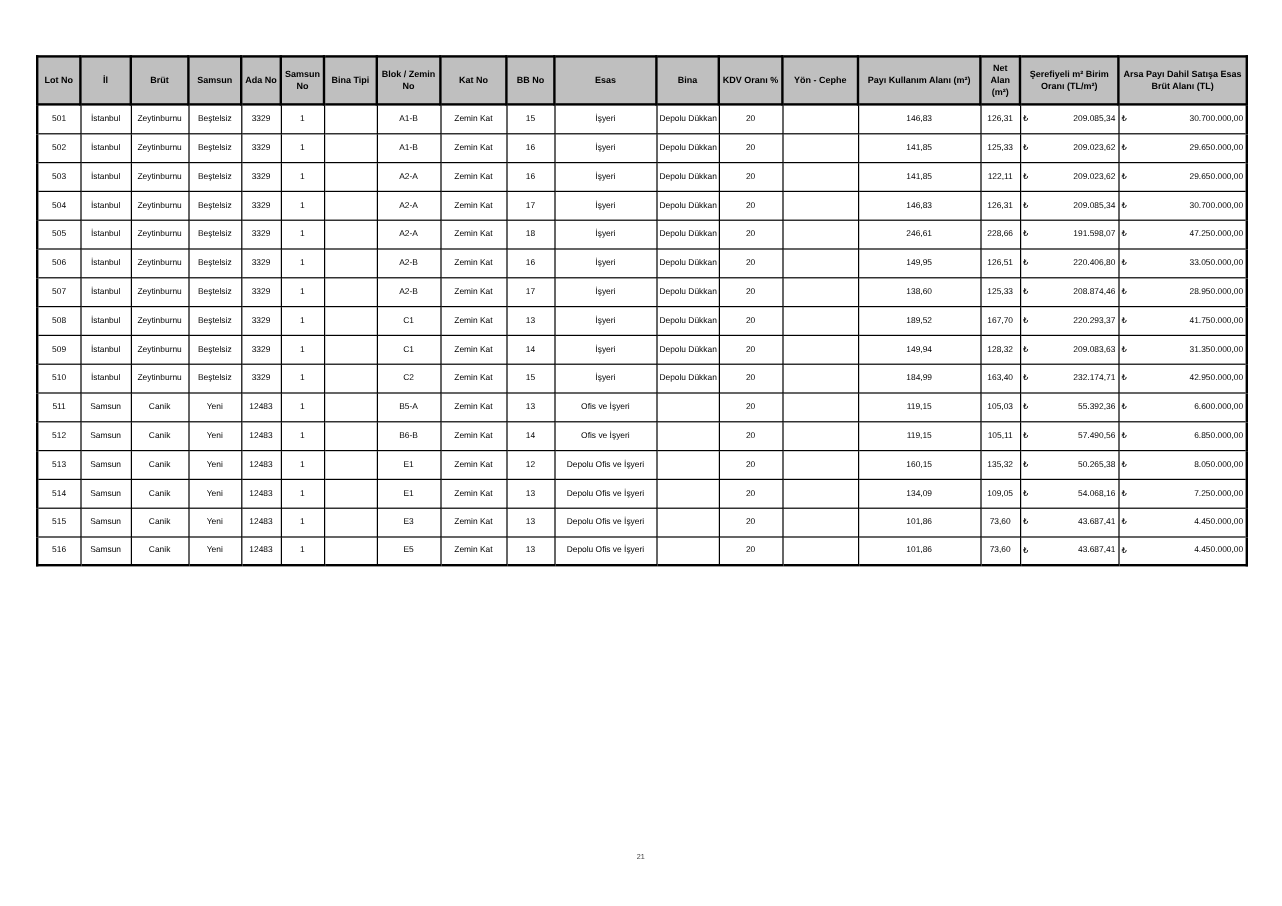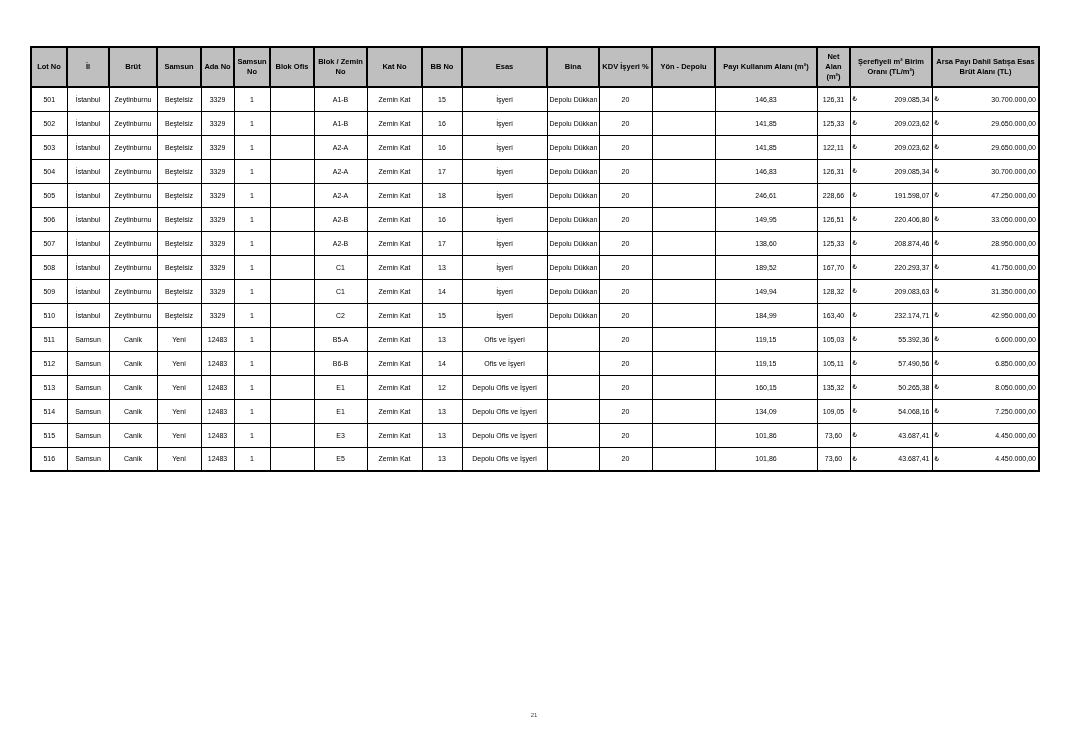--- a/index.html
+++ b/index.html
@@ -87,28 +87,28 @@
       <col style="width:107px">
   </colgroup>
   <thead>
     <tr>
       <th>Lot No</th>
       <th>İl</th>
       <th>Brüt</th>
       <th>Samsun</th>
       <th>Ada No</th>
       <th>Samsun No</th>
-      <th>Blok Ofis</th>
+      <th>Bina Tipi</th>
       <th>Blok / Zemin No</th>
       <th>Kat No</th>
       <th>BB No</th>
       <th>Esas</th>
       <th>Bina</th>
-      <th>KDV İşyeri %</th>
-      <th>Yön - Depolu</th>
+      <th>KDV Oranı %</th>
+      <th>Yön - Cephe</th>
       <th>Payı Kullanım Alanı (m²)</th>
       <th>Net Alan (m²)</th>
       <th>Şerefiyeli m² Birim Oranı (TL/m²)</th>
       <th>Arsa Payı Dahil Satışa Esas Brüt Alanı (TL)</th>
     </tr>
   </thead>
   <tbody>
       <tr>
         <td>501</td>
         <td>İstanbul</td>

